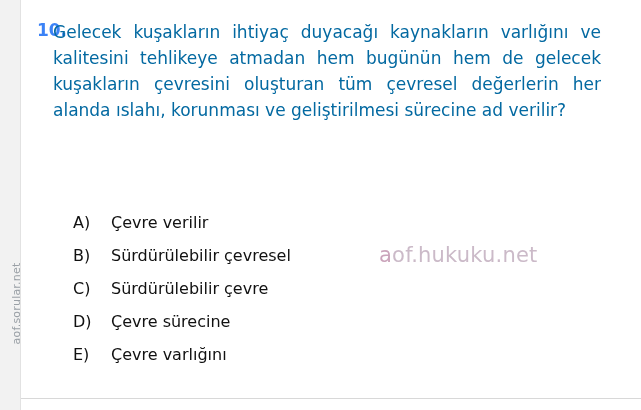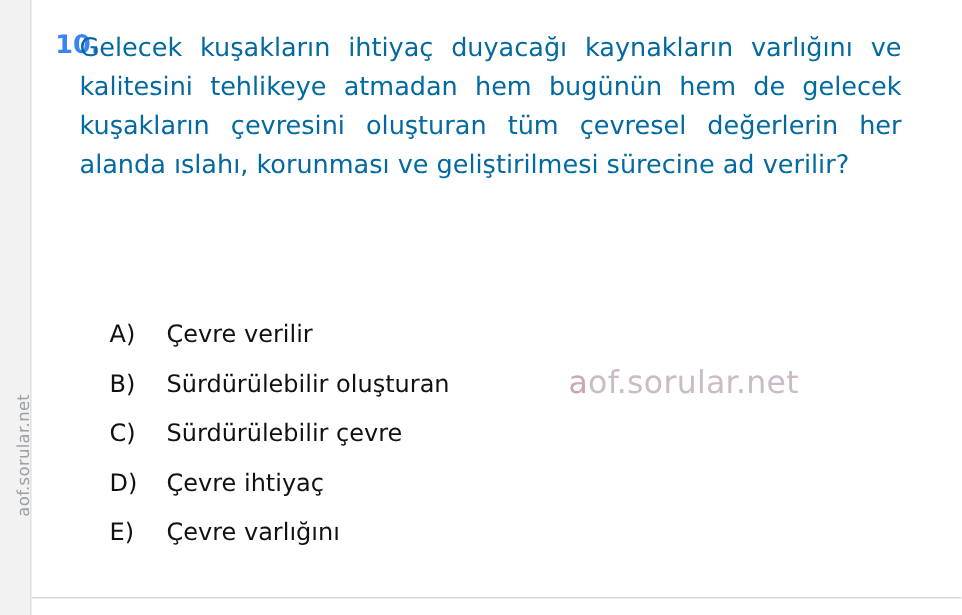--- a/index.html
+++ b/index.html
@@ -137,41 +137,41 @@
 
     <div class="options">
 
       <div class="option">
         <span class="option-letter">A)</span>
         <span class="option-label">Çevre verilir</span>
       </div>
 
       <div class="option">
         <span class="option-letter">B)</span>
-        <span class="option-label">Sürdürülebilir oluşturan</span>
+        <span class="option-label">Sürdürülebilir çevresel</span>
       </div>
 
       <div class="option">
         <span class="option-letter">C)</span>
         <span class="option-label">Sürdürülebilir çevre</span>
       </div>
 
       <div class="option">
         <span class="option-letter">D)</span>
-        <span class="option-label">Çevre ihtiyaç</span>
+        <span class="option-label">Çevre sürecine</span>
       </div>
 
       <div class="option">
         <span class="option-letter">E)</span>
         <span class="option-label">Çevre varlığını</span>
       </div>
 
     </div>
 
     <div class="watermark-main">
-      <span class="wm-accent">a</span><span>of.sorular.net</span>
+      <span class="wm-accent">a</span><span>of.hukuku.net</span>
     </div>
 
   </div>
 
   <div class="bottom-rule"></div>
 
 </div>
 
 </body></html>

